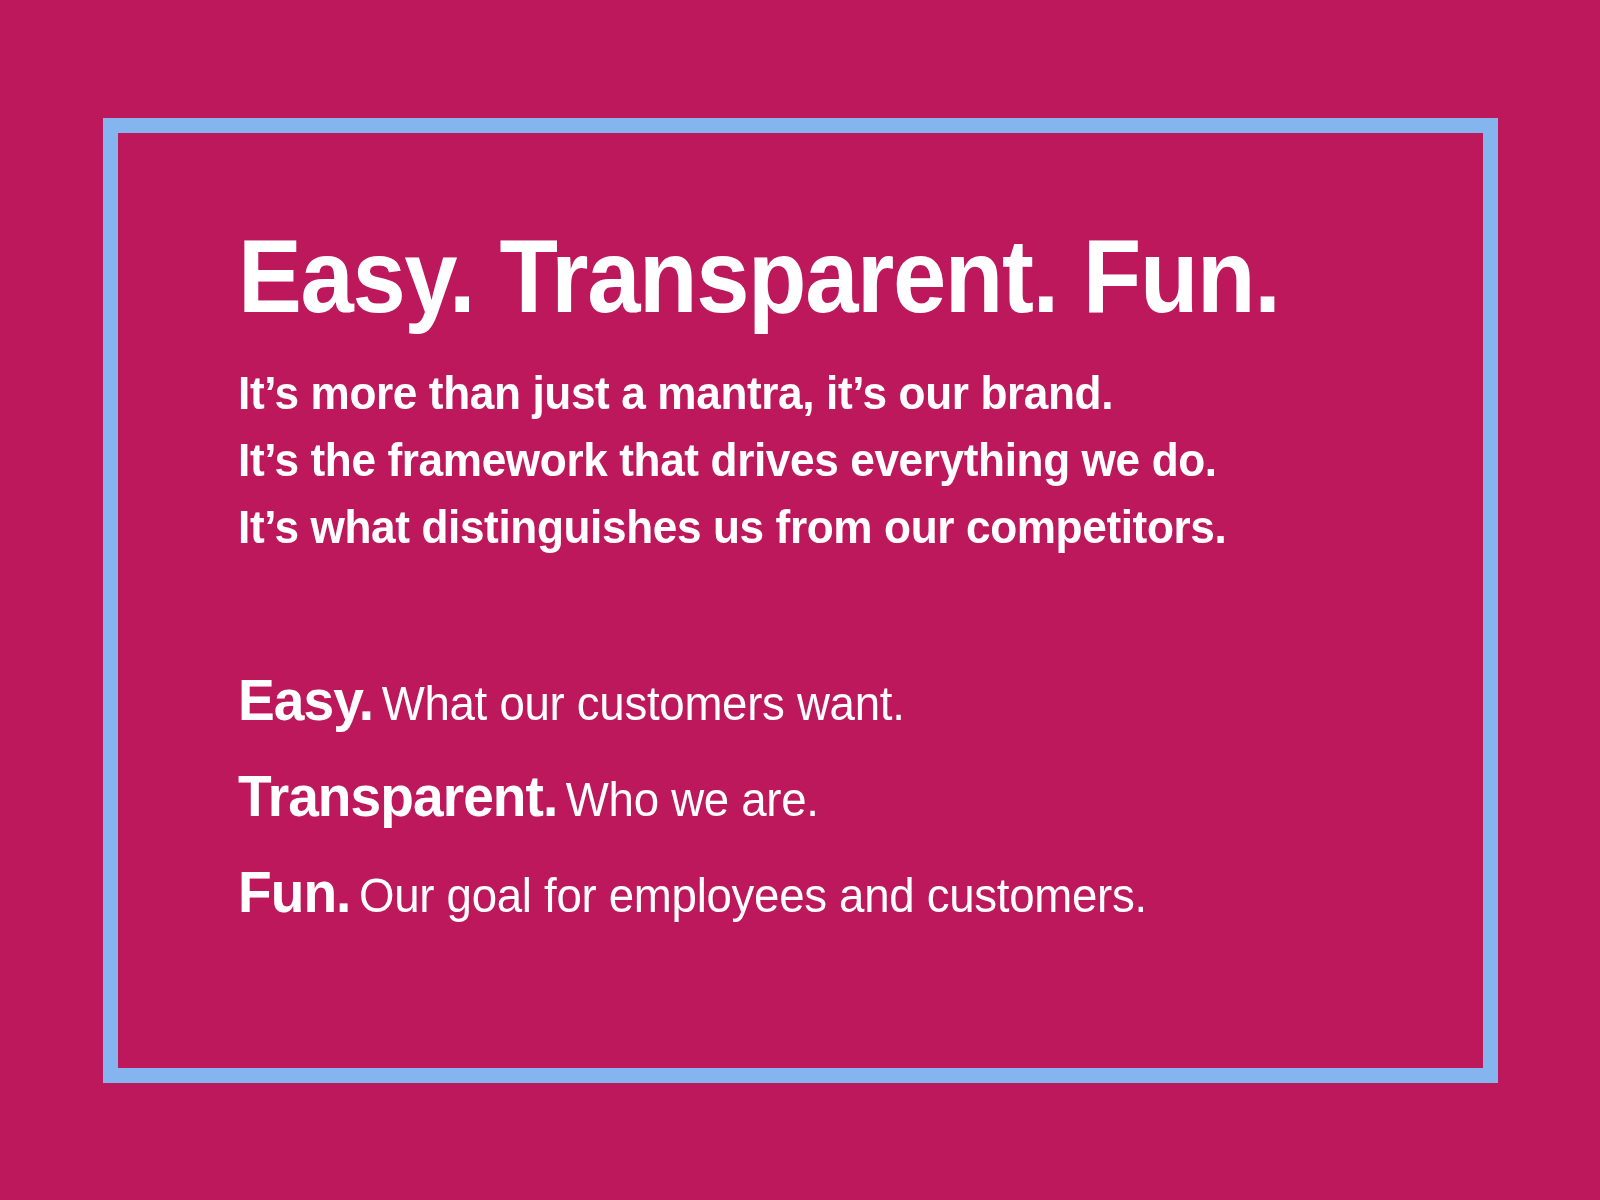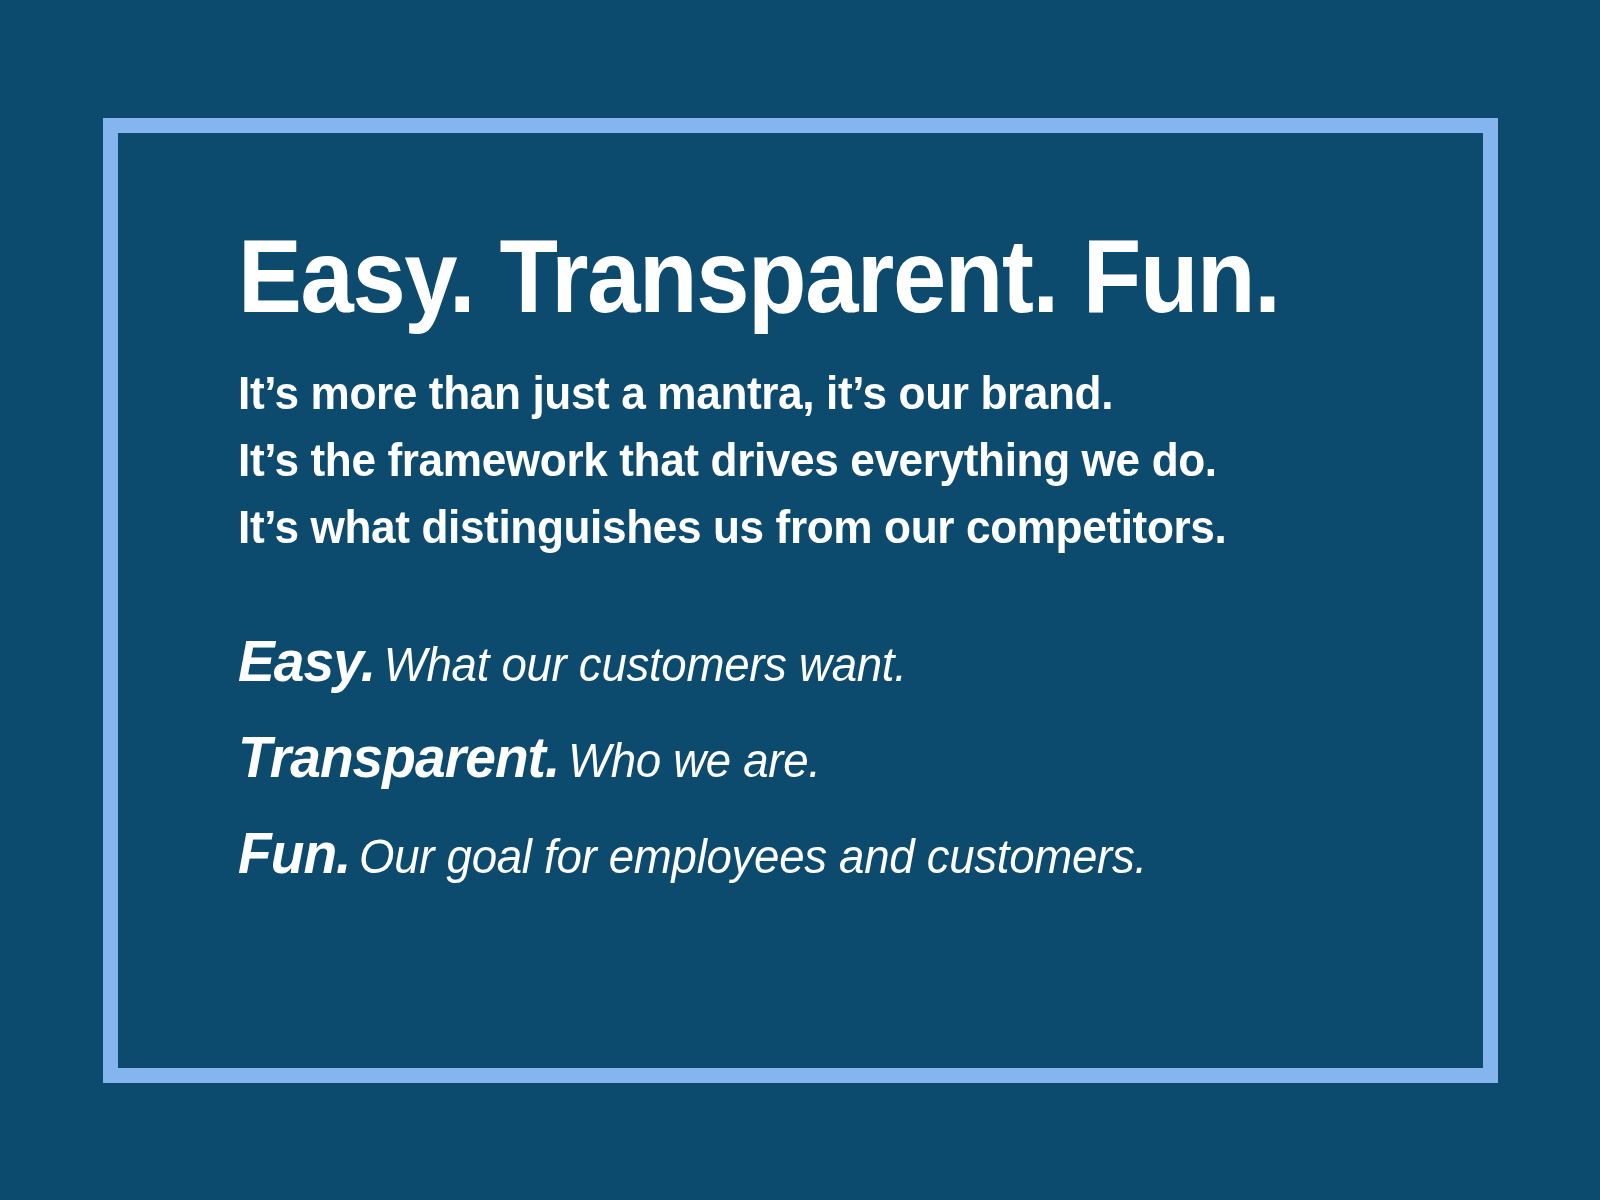--- a/index.html
+++ b/index.html
@@ -65,22 +65,21 @@
     line-height: 67px;
     font-weight: 600;
     letter-spacing: -0.4px;
     transform: scaleX(0.96);
     transform-origin: left center;
     white-space: nowrap;
   }
 
   
   #definitions {
-    margin-top: 59px;
-    font-style: italic;
+    margin-top: 98px;
   }
   .def-line {
     line-height: 81px;
     white-space: nowrap;
     color: #FFFFFF;
     transform: scaleX(0.95);
     transform-origin: left center;
   }
   .def-term {
     font-size: 58px;
@@ -90,21 +89,21 @@
   .def-desc {
     font-size: 48px;
     font-weight: 500;
     letter-spacing: -0.3px;
     margin-left: 9px;
   }
 </style>
 </head>
 <body>
 
-<div id="slide" style="background: #0c4a6e;">
+<div id="slide" style="background: #be185d;">
 
   <div id="frame" style="border-color: rgb(133, 181, 238);"></div>
 
   <div id="content">
 
     <div id="headline" style="color: rgb(255, 255, 255);">Easy. Transparent. Fun.</div>
 
     <div id="intro">
       <div class="intro-line" style="color: rgb(255, 255, 255);">It’s more than just a mantra, it’s our brand.</div>
       <div class="intro-line" style="color: rgb(255, 255, 255);">It’s the framework that drives everything we do.</div>

